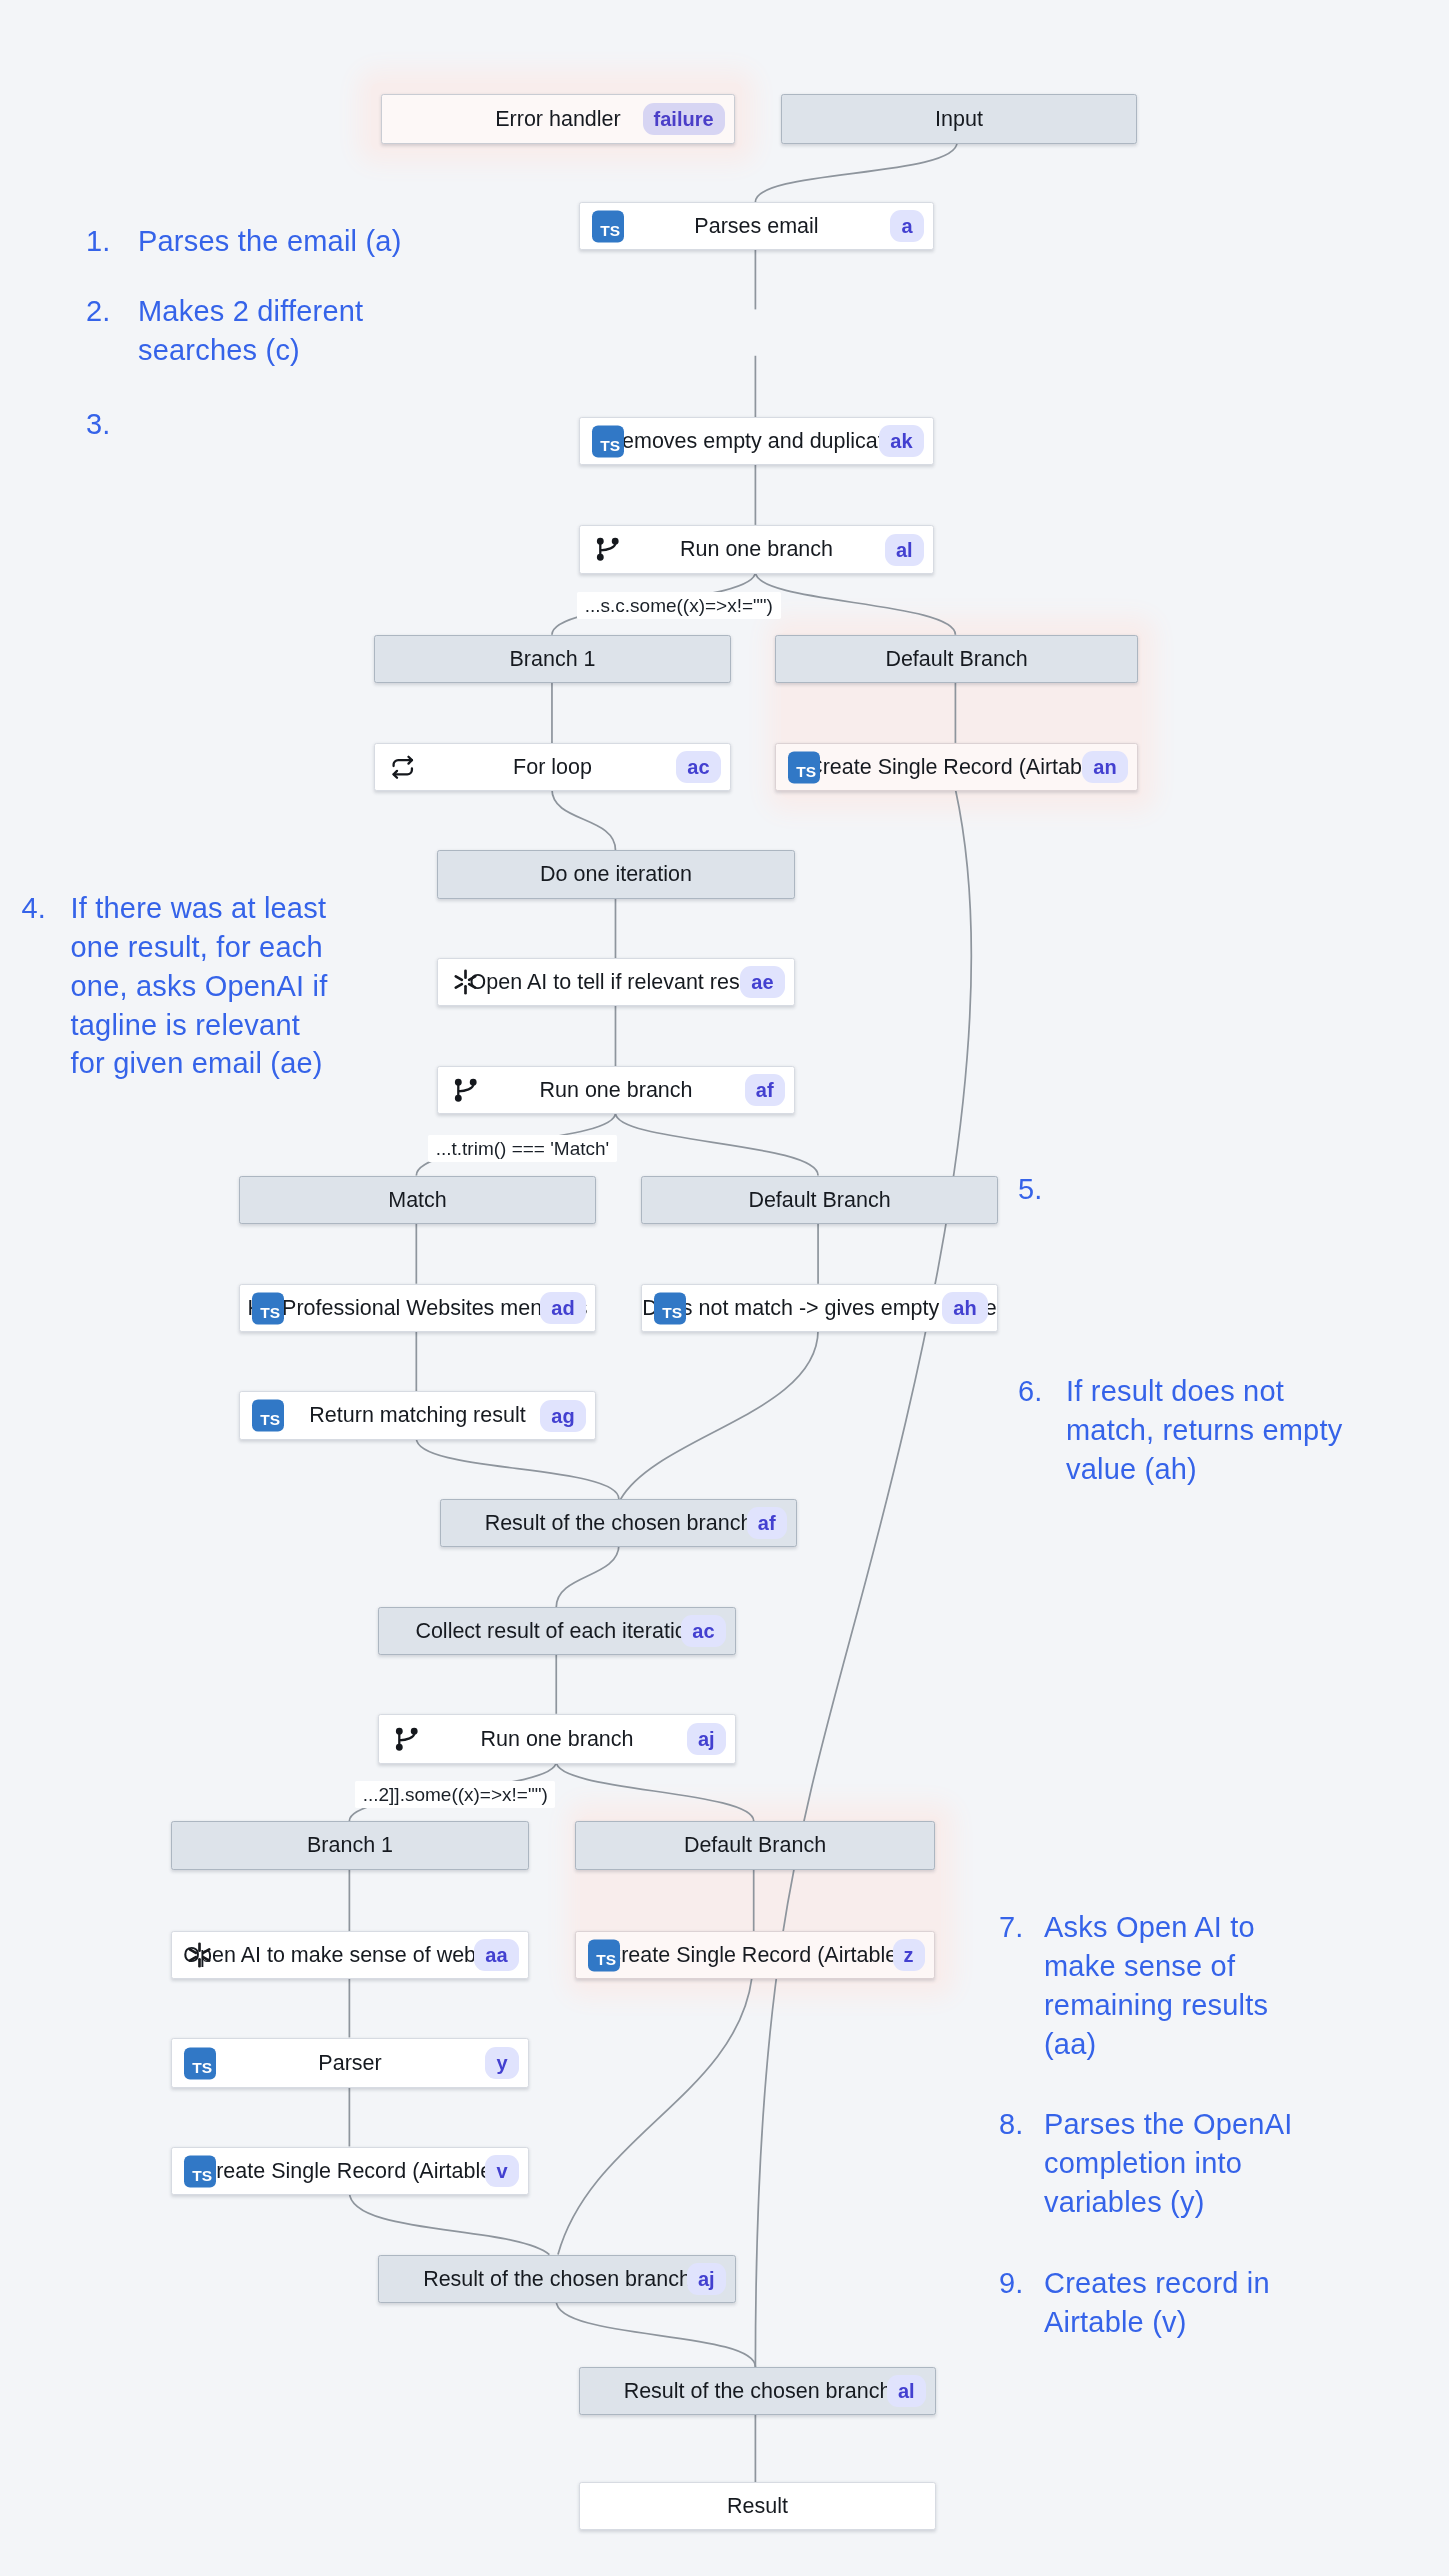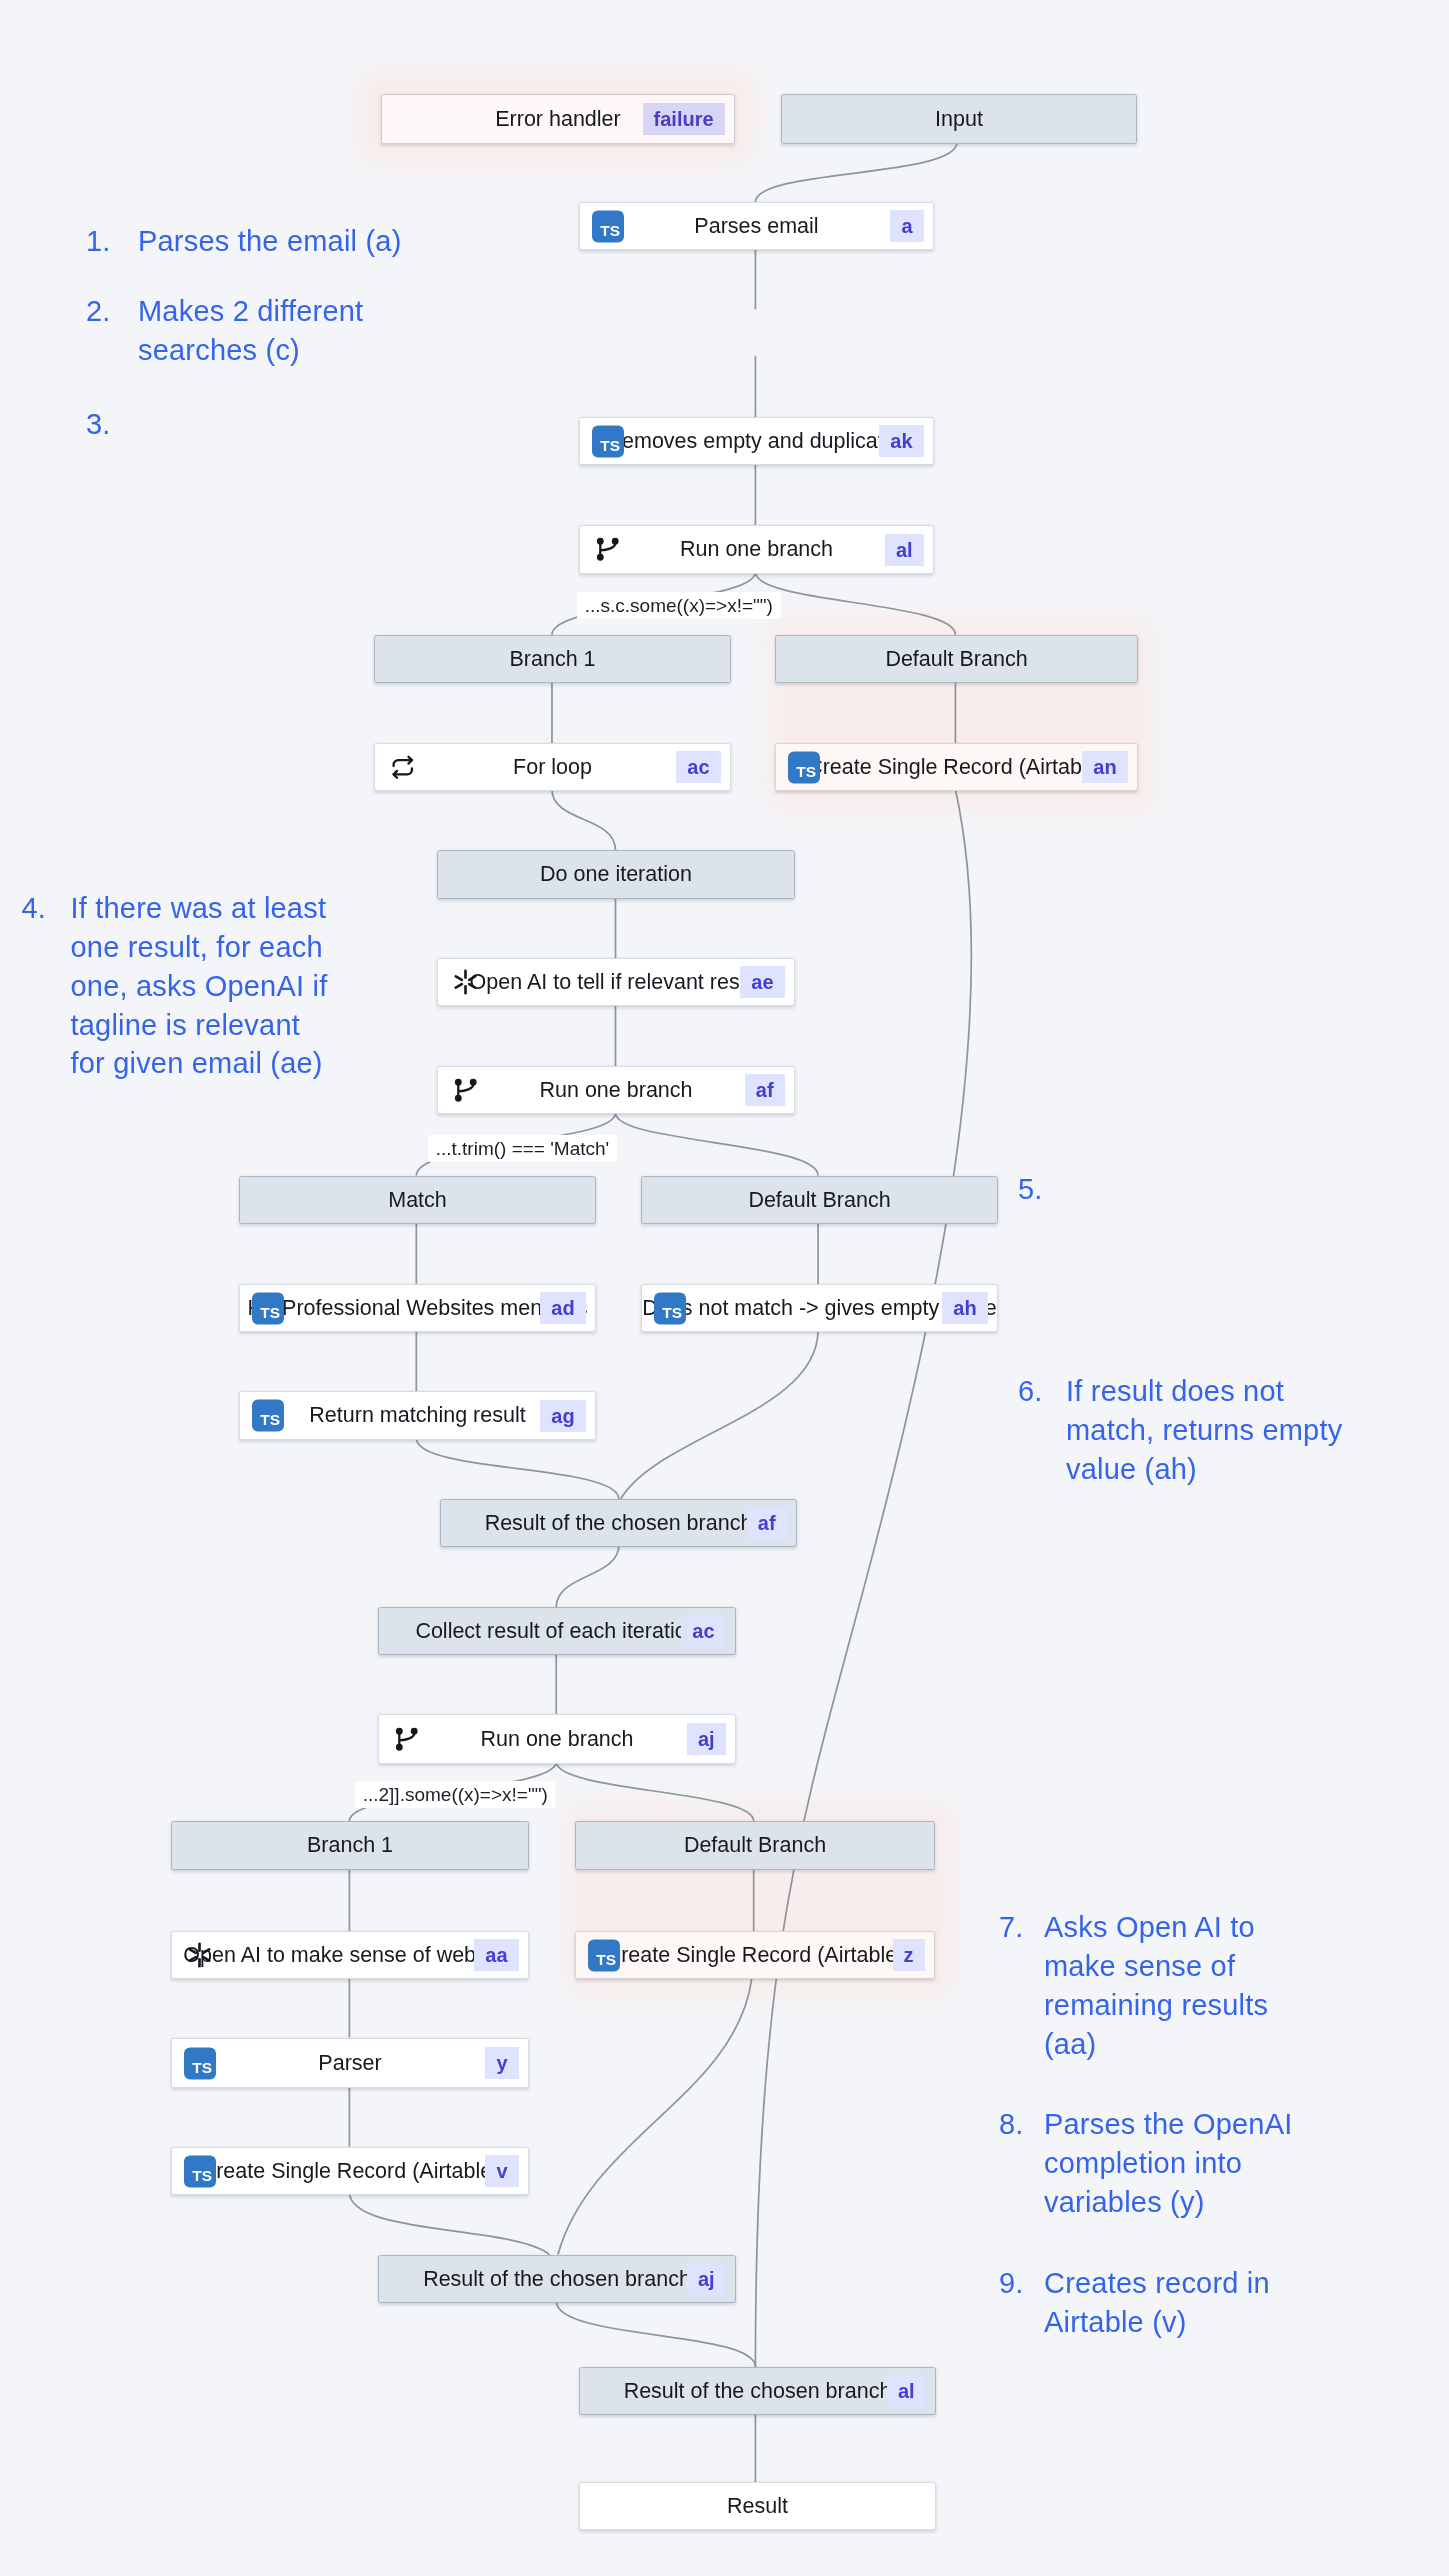--- a/index.html
+++ b/index.html
@@ -13,21 +13,21 @@
         box-shadow:0 0 22px 13.7px #f8edec;}
   
   .node{position:absolute;z-index:3;height:46px;display:flex;align-items:center;
         background:#ffffff;border:0.9px solid #d7dbe2;border-radius:2.6px;
         box-shadow:0 1.7px 3.4px rgba(25,35,55,.16);}
   .node .label{width:100%;text-align:center;font-size:21.5px;color:#161a20;}
   .node .icon{position:absolute;left:11px;top:50%;transform:translateY(-50%);
               width:33px;height:33px;display:flex;align-items:center;justify-content:center;}
   .node .badge{position:absolute;right:9.4px;top:50%;transform:translateY(-50%);
                background:#e0e3fd;color:#4340d0;font-weight:bold;font-size:20px;
-               padding:6px 11px;border-radius:0;line-height:1;}
+               padding:6px 11px;border-radius:11px;line-height:1;}
   .node.head{background:#dde3ea;border:0.9px solid #acb6c1;}
   .node.pinkish{background:#fdf7f6;border-color:#dcd2d4;}
   .ts-badge{width:32px;height:32px;background:#3178c6;border-radius:6px;color:#fff;
             font-weight:bold;font-size:15.5px;display:flex;align-items:flex-end;
             justify-content:flex-end;padding:0 3.4px 2.6px 0;box-sizing:border-box;}
   
   .chip{position:absolute;z-index:2;background:#ffffff;color:#1a2028;font-size:19px;
         padding:2.6px 7.7px;border-radius:1.7px;white-space:nowrap;}
   
   .note{position:absolute;z-index:2;display:flex;color:#3563e9;font-size:29px;

